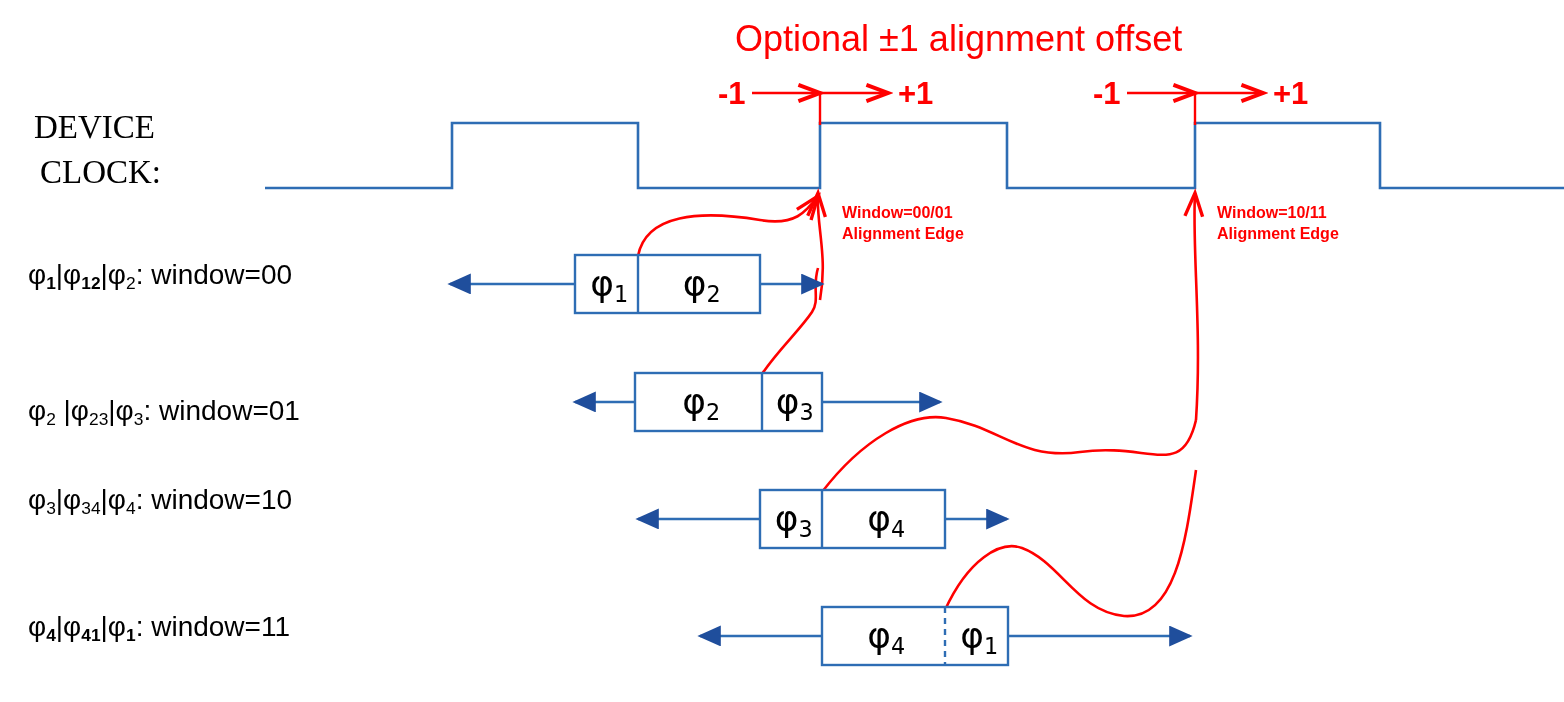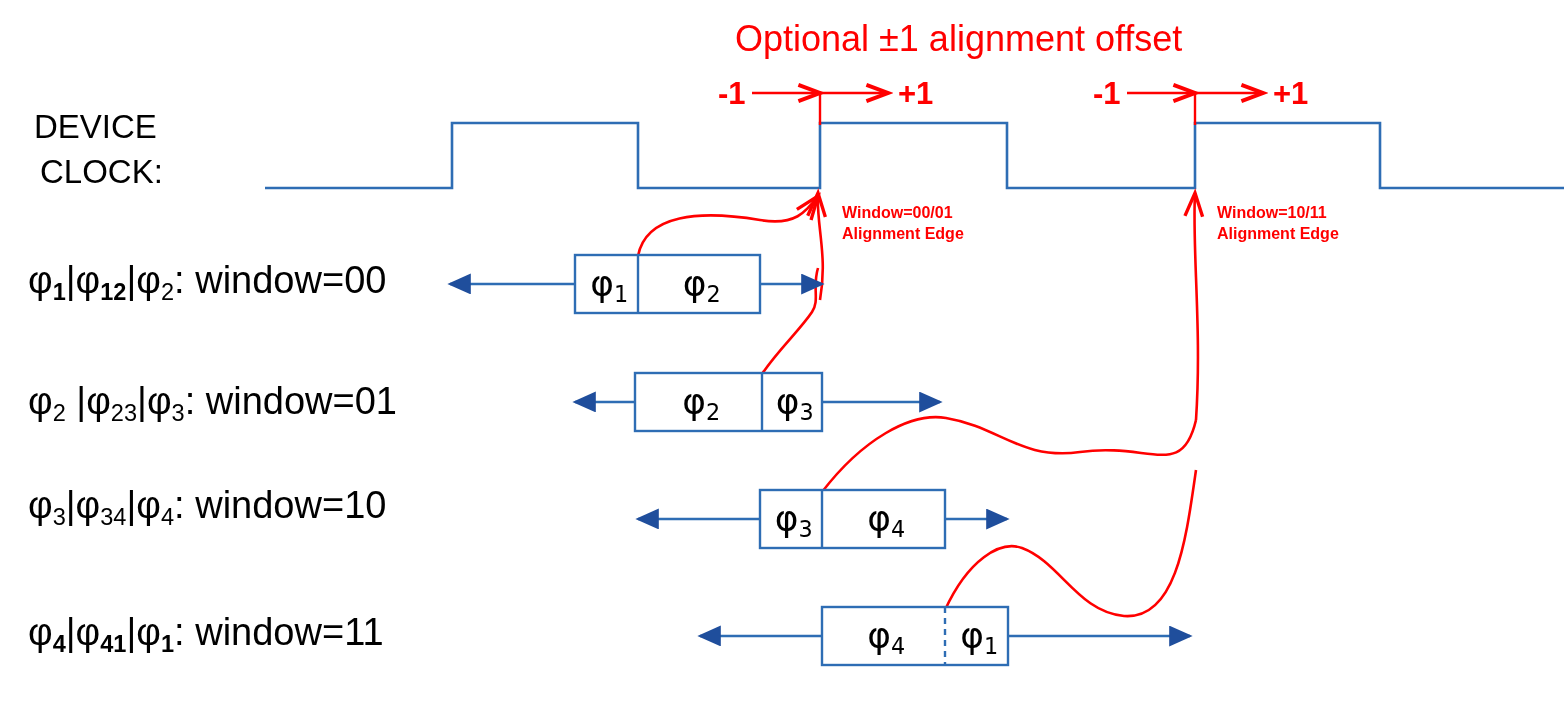--- a/index.html
+++ b/index.html
@@ -1,21 +1,21 @@
 <!DOCTYPE html>
 <html><head>
 <meta charset="utf-8">
 <style>
   html,body{margin:0;padding:0;background:#ffffff;}
   body{width:1564px;height:702px;position:relative;overflow:hidden;
        font-family:"Liberation Sans","DejaVu Sans",sans-serif;color:#000;}
   #canvas{position:absolute;left:0;top:0;width:1564px;height:702px;}
   .lbl{position:absolute;white-space:nowrap;}
-  .clocklabel{font-size:33px;line-height:38px;color:#000;}
-  .rowlabel{font-size:38px;color:#000;}
+  .clocklabel{font-size:33px;line-height:38px;color:#000;font-family:Liberation Serif, serif;}
+  .rowlabel{font-size:28px;color:#000;}
   .rowlabel sub{font-size:0.62em;vertical-align:-0.28em;}
   .rowlabel sub.b{font-weight:bold;}
   .boxlabel{position:absolute;font-size:36px;font-family:"DejaVu Sans",sans-serif;
             color:#000;white-space:nowrap;}
   .boxlabel sub{font-size:0.62em;vertical-align:-0.28em;}
   .redtitle{position:absolute;color:#FF0000;font-size:36px;white-space:nowrap;}
   .redpm{position:absolute;color:#FF0000;font-size:31px;font-weight:bold;white-space:nowrap;}
   .rednote{position:absolute;color:#FF0000;font-size:16px;font-weight:bold;
            line-height:21px;white-space:nowrap;margin-left:16px;}
 </style>
@@ -116,21 +116,21 @@
 </div>
 <div class="rednote" style="left:1201px;top:202px;">
   <div>Window=10/11</div>
   <div>Alignment Edge</div>
 </div>
 
 <div id="row-text">
     <div class="lbl rowlabel" style="left: 28px; top: 259px;">φ<sub class="b">1</sub>|φ<sub class="b">12</sub>|φ<sub>2</sub>:  window=00</div>
     <div class="boxlabel" style="top: 263px; left: 590.164px;">φ<sub>1</sub></div>
     <div class="boxlabel" style="top: 263px; left: 682.664px;">φ<sub>2</sub></div>
-    <div class="lbl rowlabel" style="left: 28px; top: 380px;">φ<sub>2</sub> |φ<sub>23</sub>|φ<sub>3</sub>:  window=01</div>
+    <div class="lbl rowlabel" style="left: 28px; top: 395px;">φ<sub>2</sub> |φ<sub>23</sub>|φ<sub>3</sub>:  window=01</div>
     <div class="boxlabel" style="top: 381px; left: 682.164px;">φ<sub>2</sub></div>
     <div class="boxlabel" style="top: 381px; left: 775.664px;">φ<sub>3</sub></div>
     <div class="lbl rowlabel" style="left: 28px; top: 484px;">φ<sub>3</sub>|φ<sub>34</sub>|φ<sub>4</sub>:  window=10</div>
     <div class="boxlabel" style="top: 498px; left: 774.664px;">φ<sub>3</sub></div>
     <div class="boxlabel" style="top: 498px; left: 867.164px;">φ<sub>4</sub></div>
     <div class="lbl rowlabel" style="left: 28px; top: 611px;">φ<sub class="b">4</sub>|φ<sub class="b">41</sub>|φ<sub class="b">1</sub>:  window=11</div>
     <div class="boxlabel" style="top: 615px; left: 867.164px;">φ<sub>4</sub></div>
     <div class="boxlabel" style="top: 615px; left: 960.164px;">φ<sub>1</sub></div>
   </div>
 

